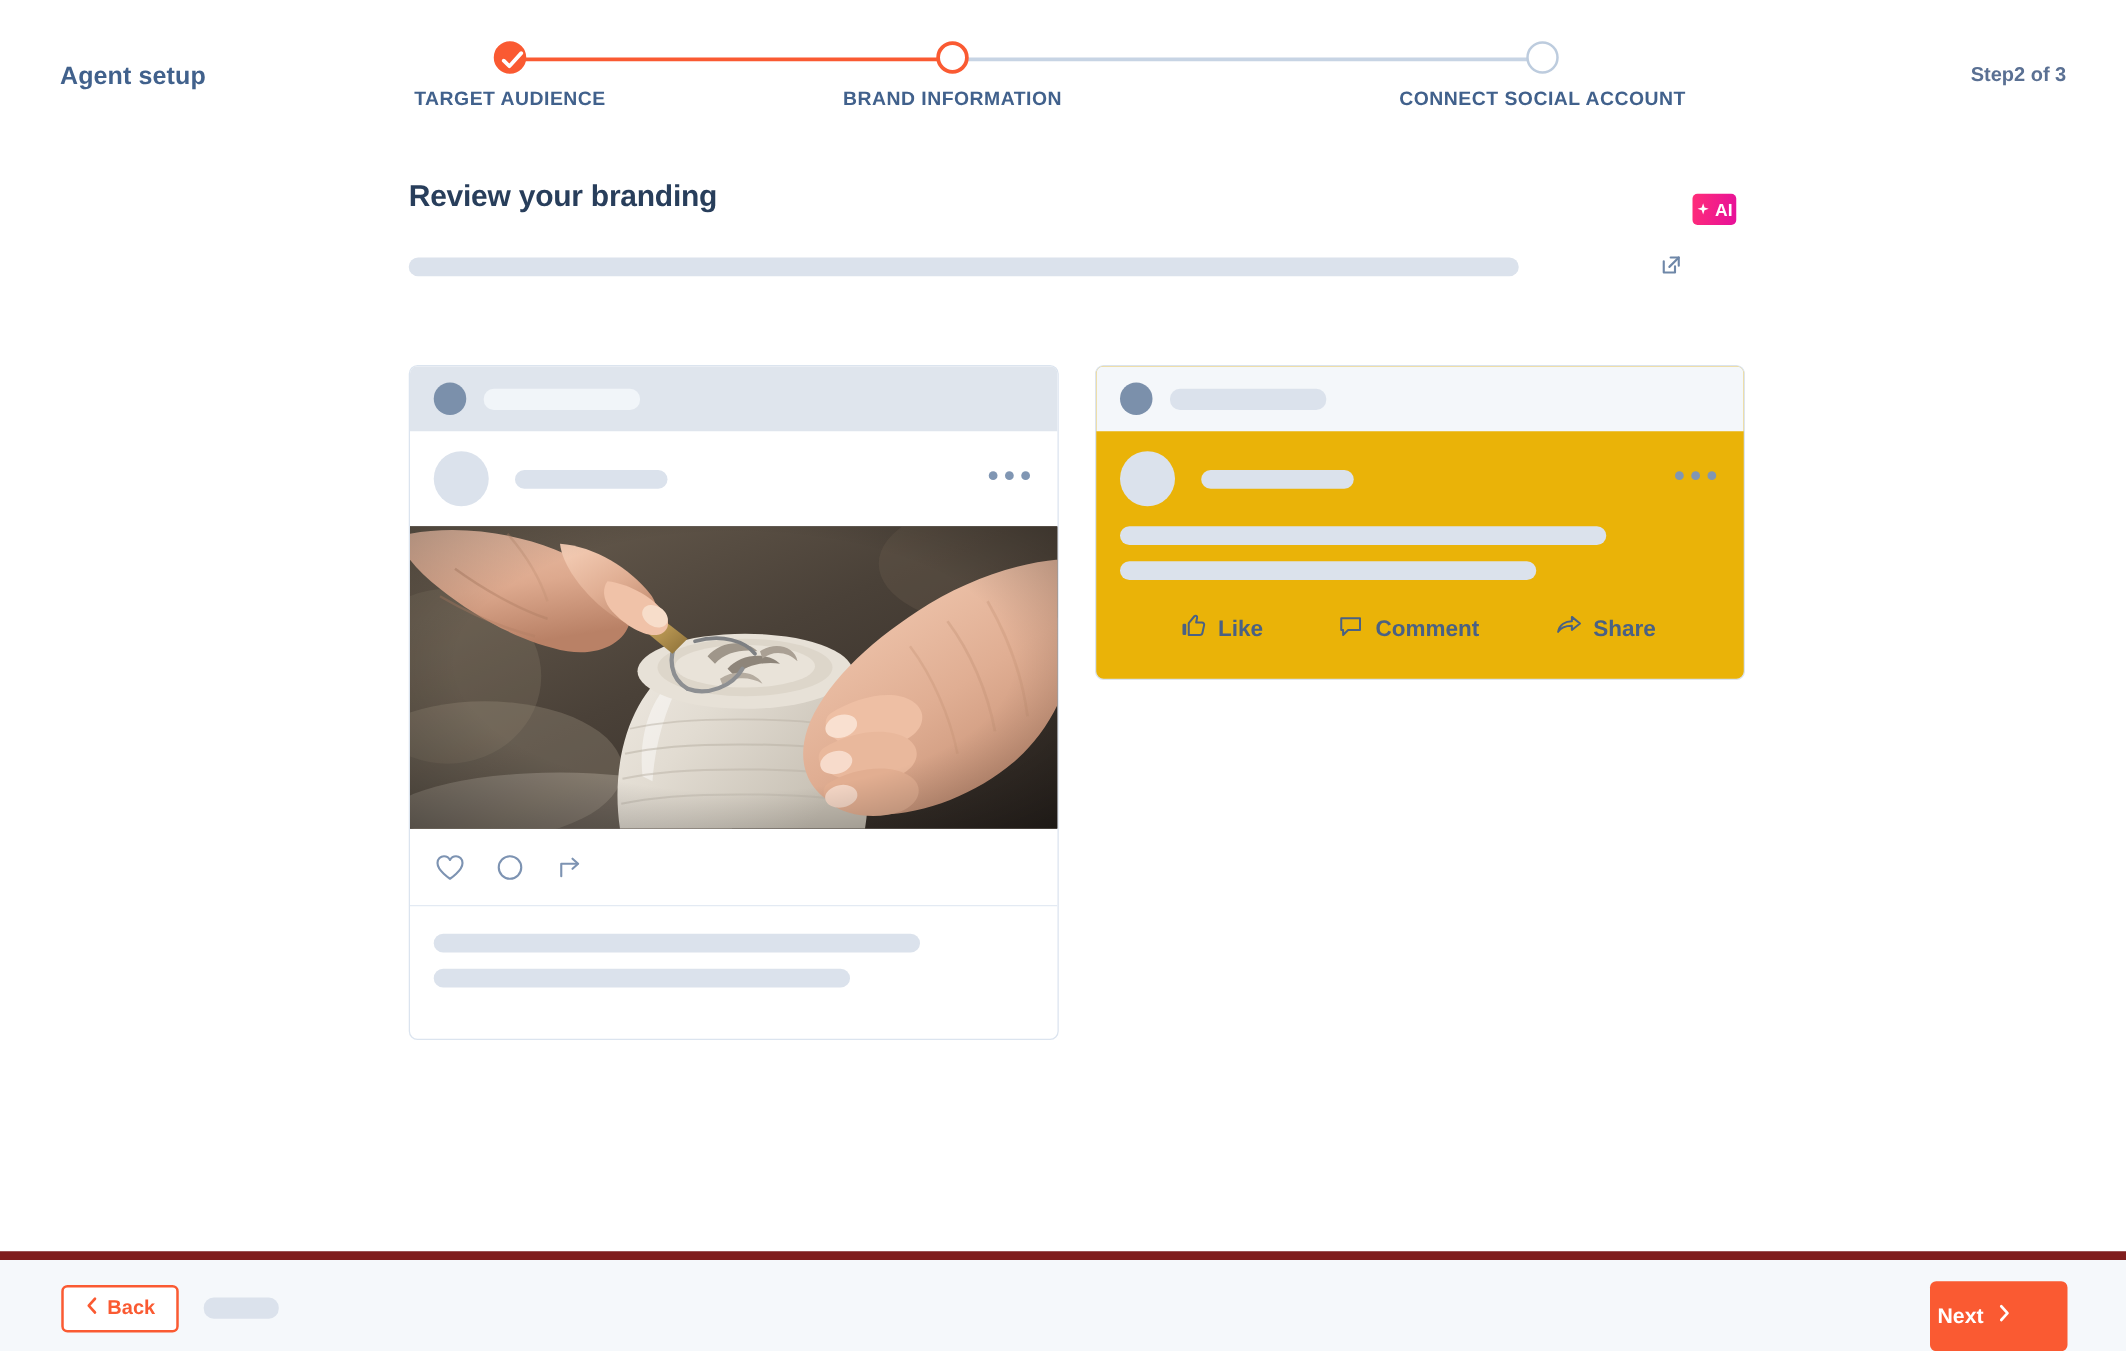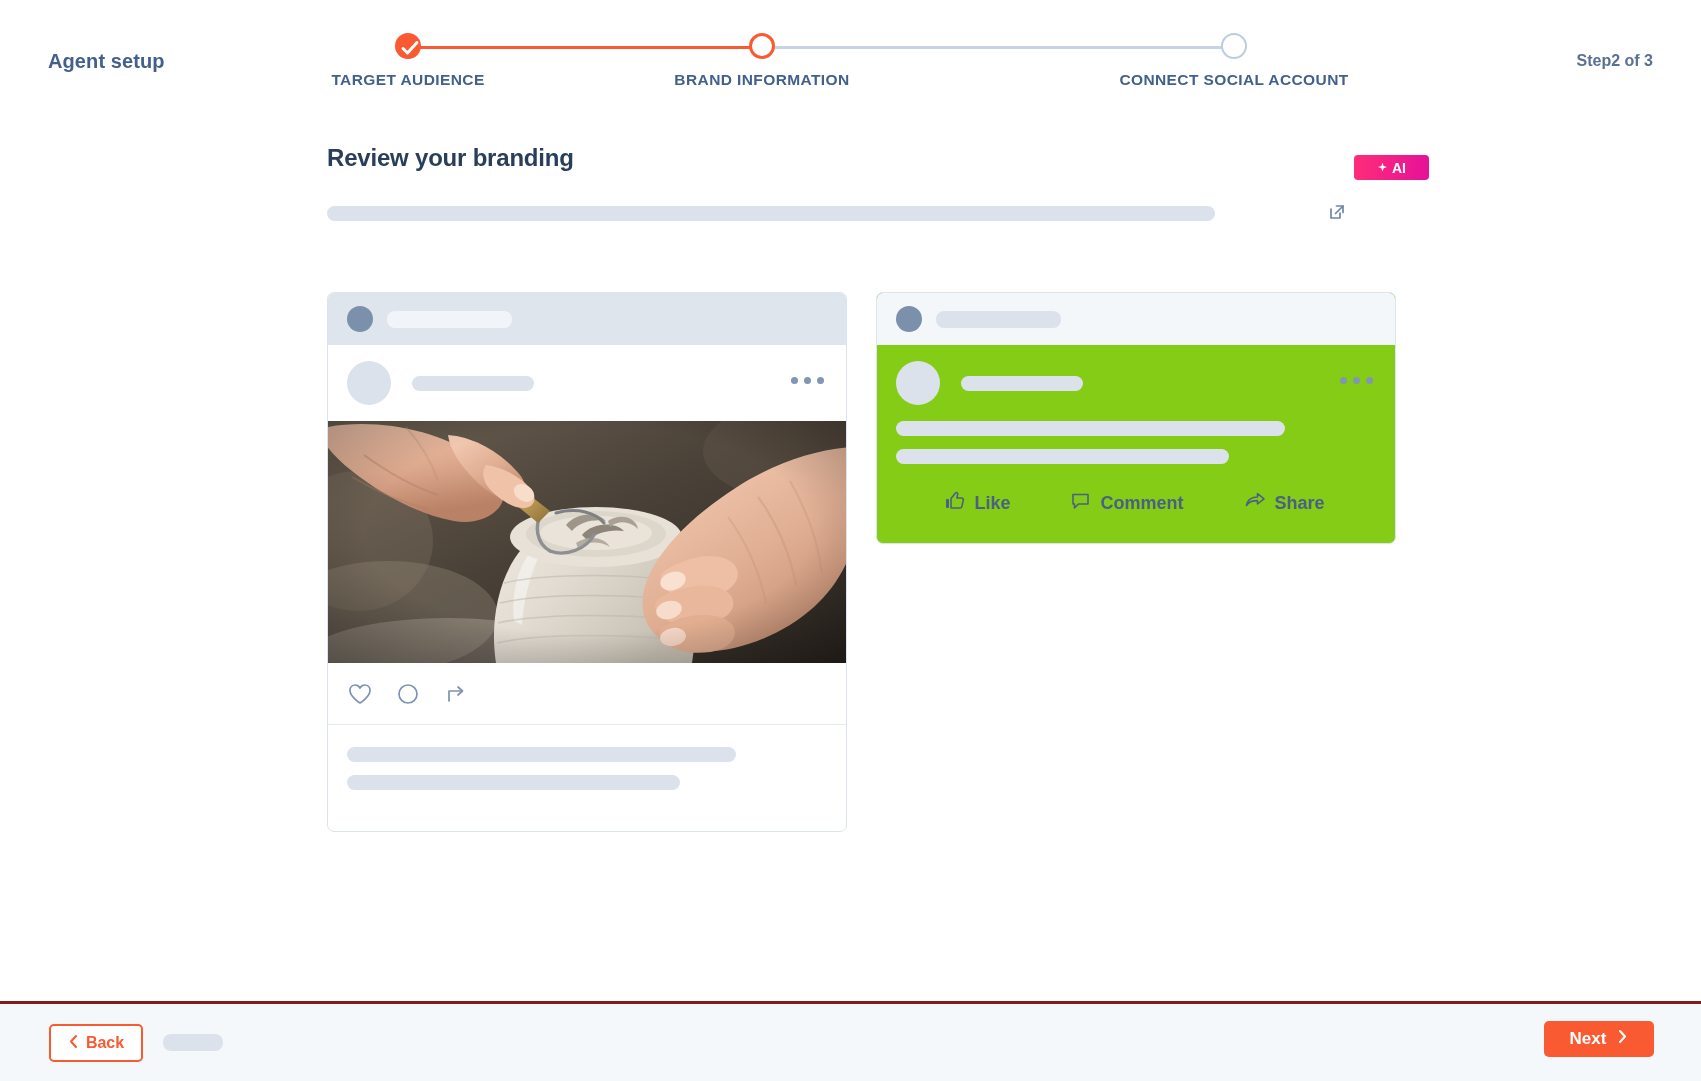--- a/index.html
+++ b/index.html
@@ -60,21 +60,21 @@
   .main { position: absolute; left: 0; top: 112px; width: 1701px; height: 889px; }
 
   .page-title {
     position: absolute; left: 327px; top: 32px;
     font-size: 24px; font-weight: bold; color: #283e5b;
     letter-spacing: -0.2px;
   }
 
   .ai-badge {
     position: absolute; left: 1354px; top: 43px;
-    height: 25px; padding: 0 23px; border-radius: 4px;
+    height: 25px; padding: 0 3px; border-radius: 4px;
     background: linear-gradient(100deg, #ff2d78 0%, #e6109a 100%);
     color: #ffffff; font-size: 14px; font-weight: 600;
     display: flex; align-items: center; gap: 4px;
   }
   .ai-badge .spark { display: block; }
 
   .desc-row {
     position: absolute; left: 327px; top: 92px; width: 1030px; height: 22px;
   }
   .desc-skeleton {
@@ -129,21 +129,21 @@
   }
   .ig-actions .icon-btn { cursor: pointer; line-height: 0; }
 
   .ig-caption { padding: 22px 0 0 19px; }
   .ig-caption .line1 { width: 389px; height: 15px; border-radius: 8px; background: #dbe2ec; }
   .ig-caption .line2 { width: 333px; height: 15px; border-radius: 8px; background: #dbe2ec; margin-top: 13px; }
 
   .card-fb {
     position: absolute; left: 876px; top: 180px;
     width: 520px; height: 252px;
-    background: #84cc16; border: 1px solid #dbe4ef; border-radius: 7px;
+    background: #eab308; border: 1px solid #dbe4ef; border-radius: 7px;
     overflow: hidden;
   }
   .fb-topbar {
     height: 52px; background: #f4f7fa; display: flex; align-items: center;
     padding-left: 19px; gap: 14px;
   }
   .fb-topbar .dot-avatar { width: 26px; height: 26px; border-radius: 50%; background: #7b90ab; }
   .fb-topbar .bar { width: 125px; height: 17px; border-radius: 8px; background: #dbe2ec; }
 
   .fb-body { position: relative; padding: 0 22px 0 19px; }
@@ -158,38 +158,38 @@
     margin-top: 8px;
   }
   .fb-action {
     display: flex; align-items: center; gap: 9px; cursor: pointer;
     font-size: 18px; font-weight: bold; color: #4a6184;
   }
 
   
   .footer {
     position: absolute; left: 0; top: 1001px; width: 1701px; height: 80px;
-    background: #f5f8fb; border-top: 3px solid #7f1d1d;
+    background: #f5f8fb; border-top: 7px solid #7f1d1d;
   }
   .btn-back {
     position: absolute; left: 49px; top: 20px;
     width: 94px; height: 38px; border: 2px solid #fa5a32; border-radius: 5px;
     background: #ffffff; color: #fa5a32; font-size: 16px; font-weight: bold;
     display: flex; align-items: center; justify-content: center; gap: 7px;
     cursor: pointer; font-family: "Liberation Sans", sans-serif;
   }
   .footer-skeleton {
     position: absolute; left: 163px; top: 30px; width: 60px; height: 17px;
     border-radius: 8px; background: #dbe2ec;
   }
   .btn-next {
     position: absolute; right: 47px; top: 17px;
-    width: 110px; height: 36px; border: none; border-radius: 5px;
+    width: 110px; height: 56px; border: none; border-radius: 5px;
     background: #fa5a32; color: #ffffff; font-size: 17px; font-weight: bold;
-    display: flex; align-items: center; justify-content: center; gap: 11px;
+    display: flex; align-items: center; gap: 11px;
     cursor: pointer; font-family: "Liberation Sans", sans-serif;
   }
 </style>
 </head>
 <body>
 
 <div class="topbar">
   <div class="app-title">Agent setup</div>
 
   <div class="stepper">

